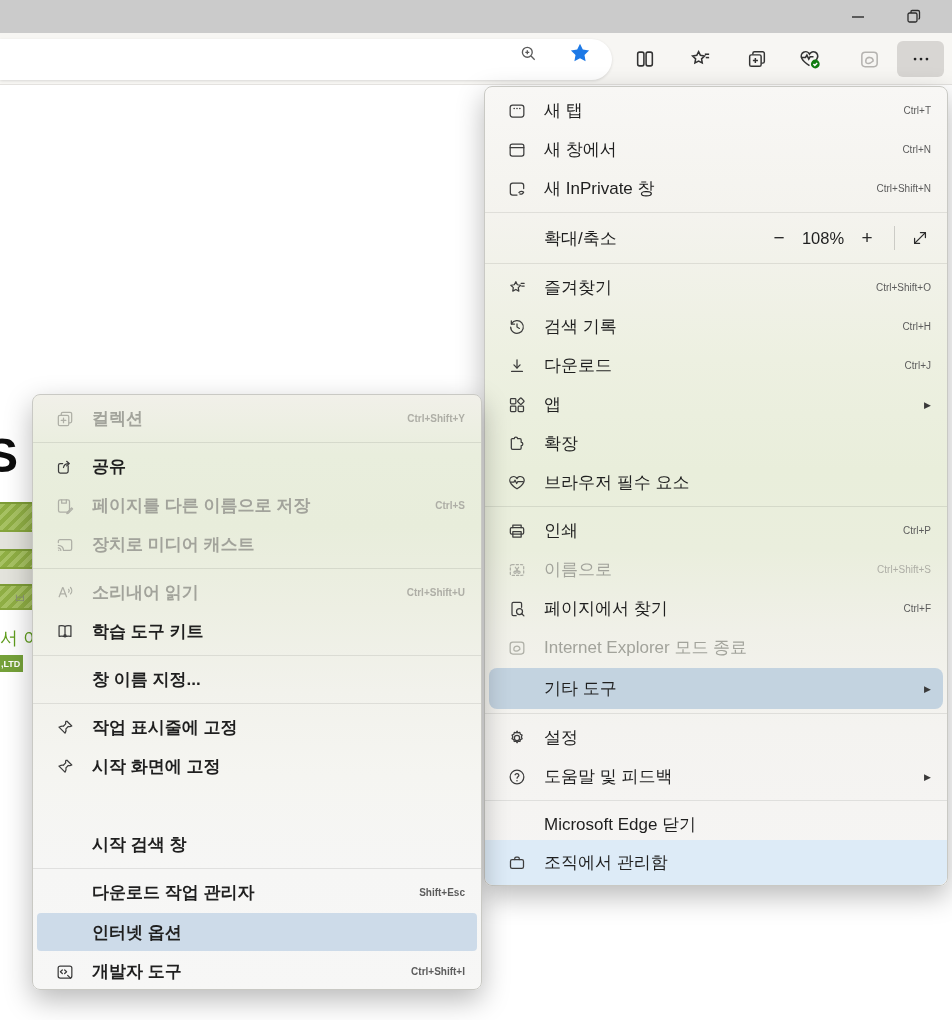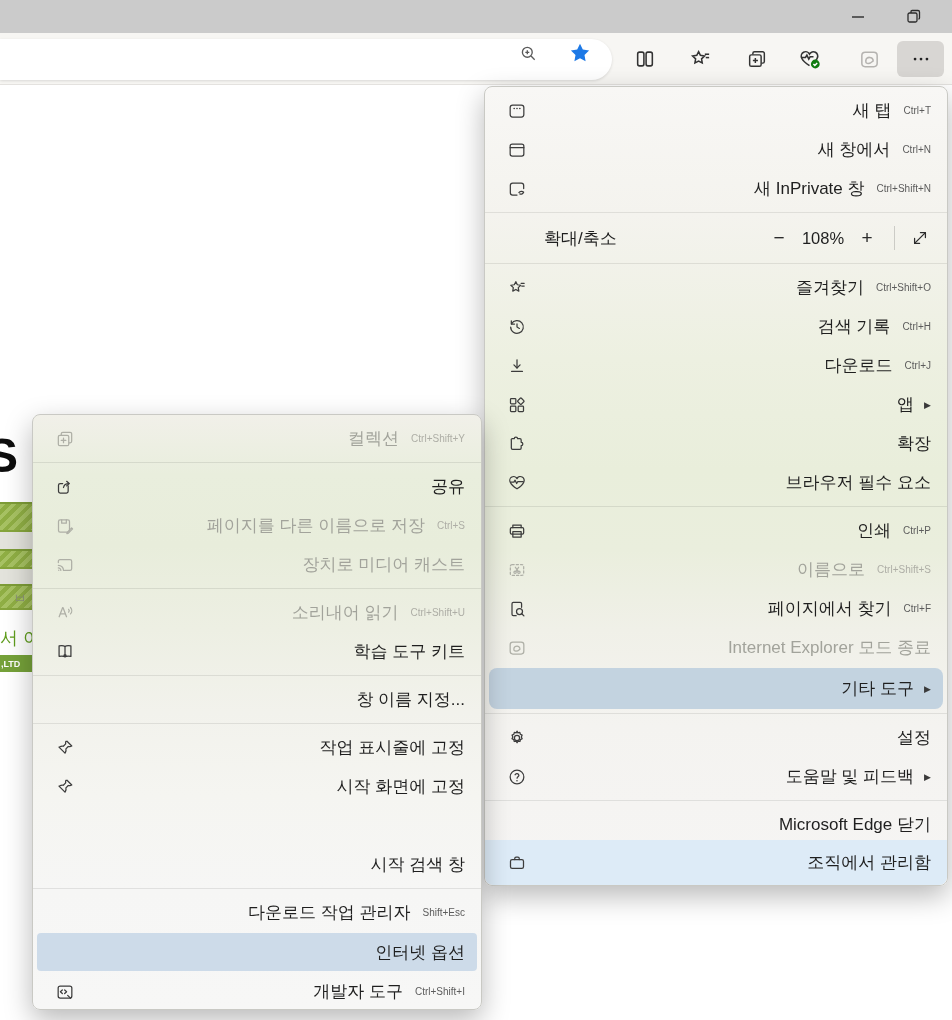--- a/index.html
+++ b/index.html
@@ -21,30 +21,30 @@
   .dots-btn{position:absolute;left:897px;top:8px;width:47px;height:36px;background:#d8d6d3;border-radius:6px;display:flex;align-items:center;justify-content:center;color:#222;}
   .ie-gray{color:#b5b3b0;}
 
   
   .frag{position:absolute;}
   .logo-frag{left:-14px;top:428px;font-size:48px;font-weight:900;color:#0d0d0d;letter-spacing:-2px;}
   .gbar{left:0;width:32px;background:repeating-linear-gradient(135deg,#a7c263 0 4px,#8fae44 4px 8px);border-top:2px solid #7d9c37;border-bottom:2px solid #86a53c;}
   .graybar{left:0;width:32px;background:#e3e3dc;}
   .frag-small{left:13px;top:590px;font-size:14px;color:#8a9278;}
   .frag-green{left:0;top:626px;font-size:18px;color:#5f9d1d;white-space:nowrap;}
-  .frag-band{left:0;top:655px;width:32px;height:17px;background:#75a139;color:#fff;font-size:9px;font-weight:bold;display:flex;align-items:center;padding-left:1px;white-space:nowrap;overflow:hidden;}
+  .frag-band{left:0;top:655px;width:23px;height:17px;background:#75a139;color:#fff;font-size:9px;font-weight:bold;display:flex;align-items:center;padding-left:1px;white-space:nowrap;overflow:hidden;}
 
   
   .menu{position:absolute;border:1px solid #c9c9c4;border-radius:8px;overflow:hidden;box-shadow:0 10px 28px rgba(0,0,0,.28);padding-top:4px;}
   #main-menu{left:484px;top:86px;width:464px;height:800px;
     background:linear-gradient(180deg,#f8f7f5 0%,#f4f3ee 16%,#edf0e1 34%,#e9eedb 48%,#eaeedd 58%,#f0f0e8 68%,#f4f3f0 80%,#f6f5f4 100%);}
-  #sub-menu{left:32px;top:414px;width:450px;height:596px;
-    background:linear-gradient(180deg,#f1f0e9 0%,#e9eedd 10%,#e8eddb 22%,#edefe3 36%,#f2f2ec 50%,#f5f5f1 64%,#f6f6f5 80%,#f7f7f6 100%);}
-
-  .mi{display:flex;align-items:center;height:39px;padding:0 16px 0 22px;position:relative;text-align:right;}
+  #sub-menu{left:32px;top:394px;width:450px;height:596px;
+    background:linear-gradient(180deg,#f1f0e9 0%,#e9eedd 10%,#e8eddb 22%,#edefe3 36%,#f2f2ec 50%,#f5f5f1 64%,#f6f6f5 80%,#f7f7f6 100%);font-weight:bold;}
+
+  .mi{display:flex;align-items:center;height:39px;padding:0 16px 0 22px;position:relative;}
   .mi .icon{width:20px;height:20px;margin-right:17px;flex:none;color:#3c3c3c;display:flex;align-items:center;justify-content:center;}
   .mi .icon svg{width:20px;height:20px;display:block;}
   .mi .label{flex:1;font-size:17px;color:#1f1f1f;white-space:nowrap;}
   .mi .shortcut{font-size:10px;color:#5c5c5c;margin-left:12px;white-space:nowrap;}
   .mi .subarrow{font-size:9px;color:#3a3a3a;margin-left:10px;}
   .mi.disabled .label{color:#a2a39b;}
   .mi.disabled .shortcut{color:#aeaea6;}
   .mi.disabled .icon{color:#aeafa6;}
   .mi.hl-steel{background:#c3d3e0;border-radius:8px;margin:1px 4px;padding:0 12px 0 18px;height:41px;}
   .mi.hl-blue{background:#cddbe9;border-radius:4px;margin:1px 4px;padding:0 12px 0 18px;height:38px;}

